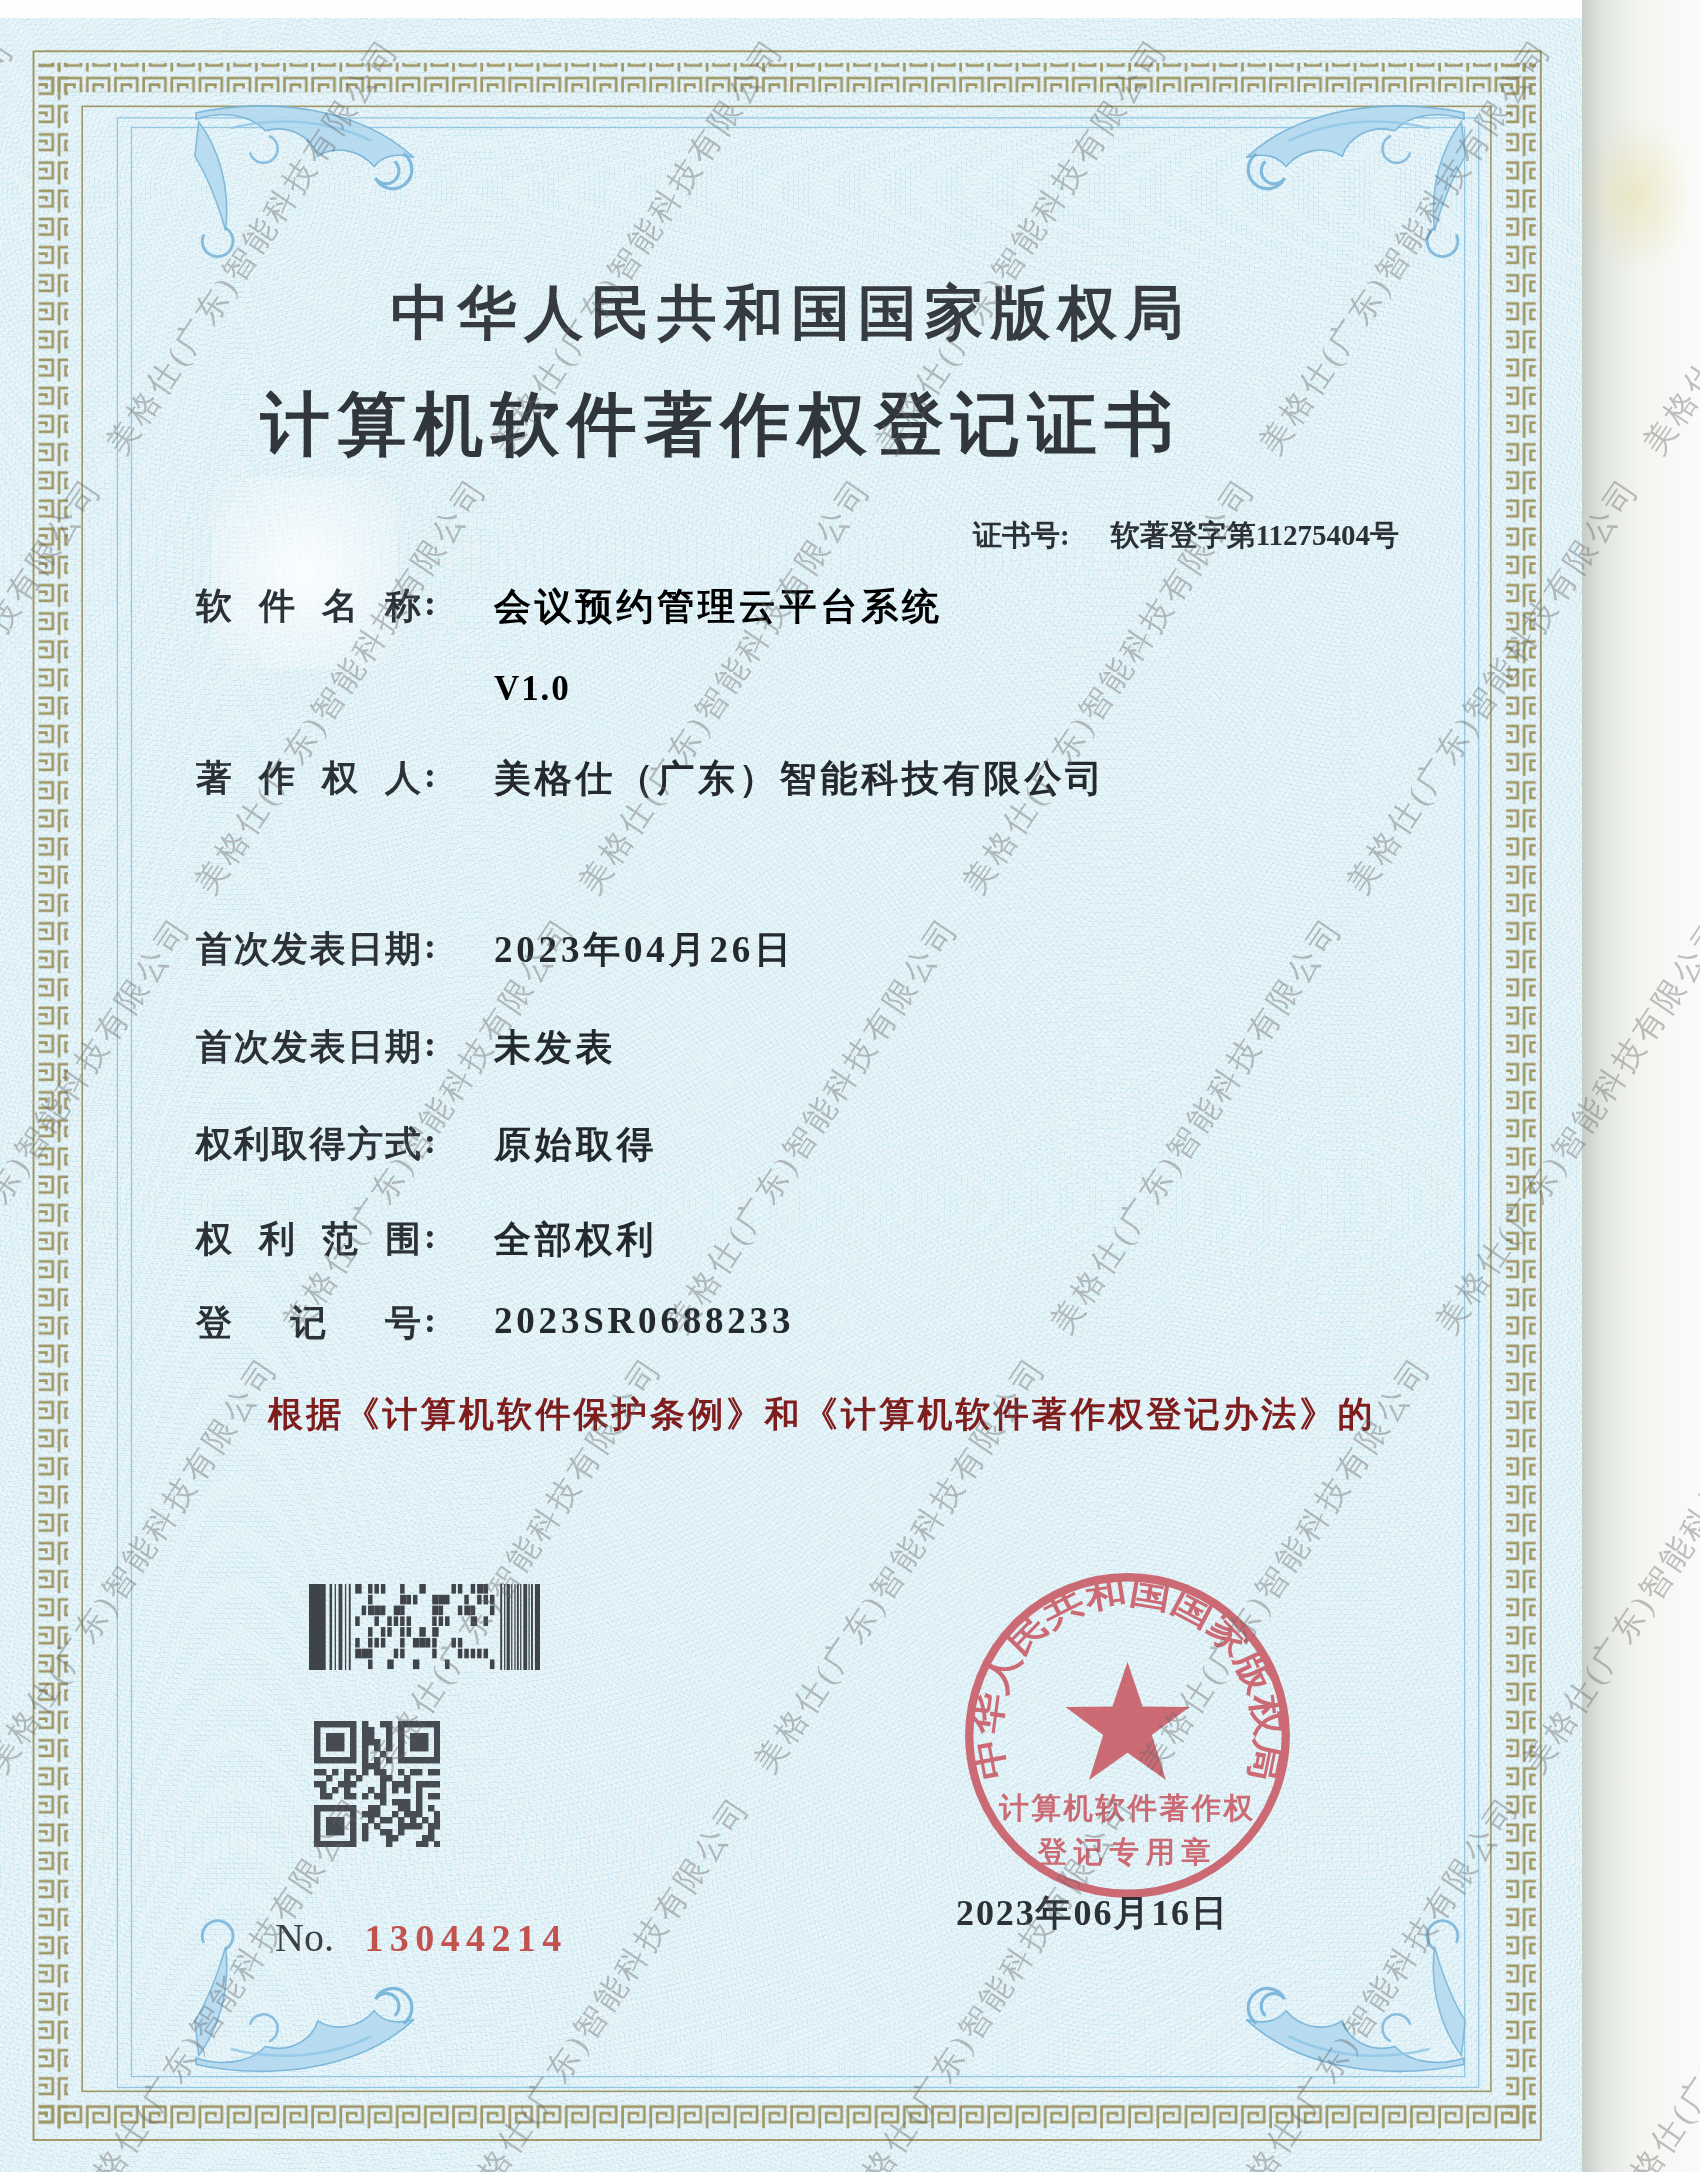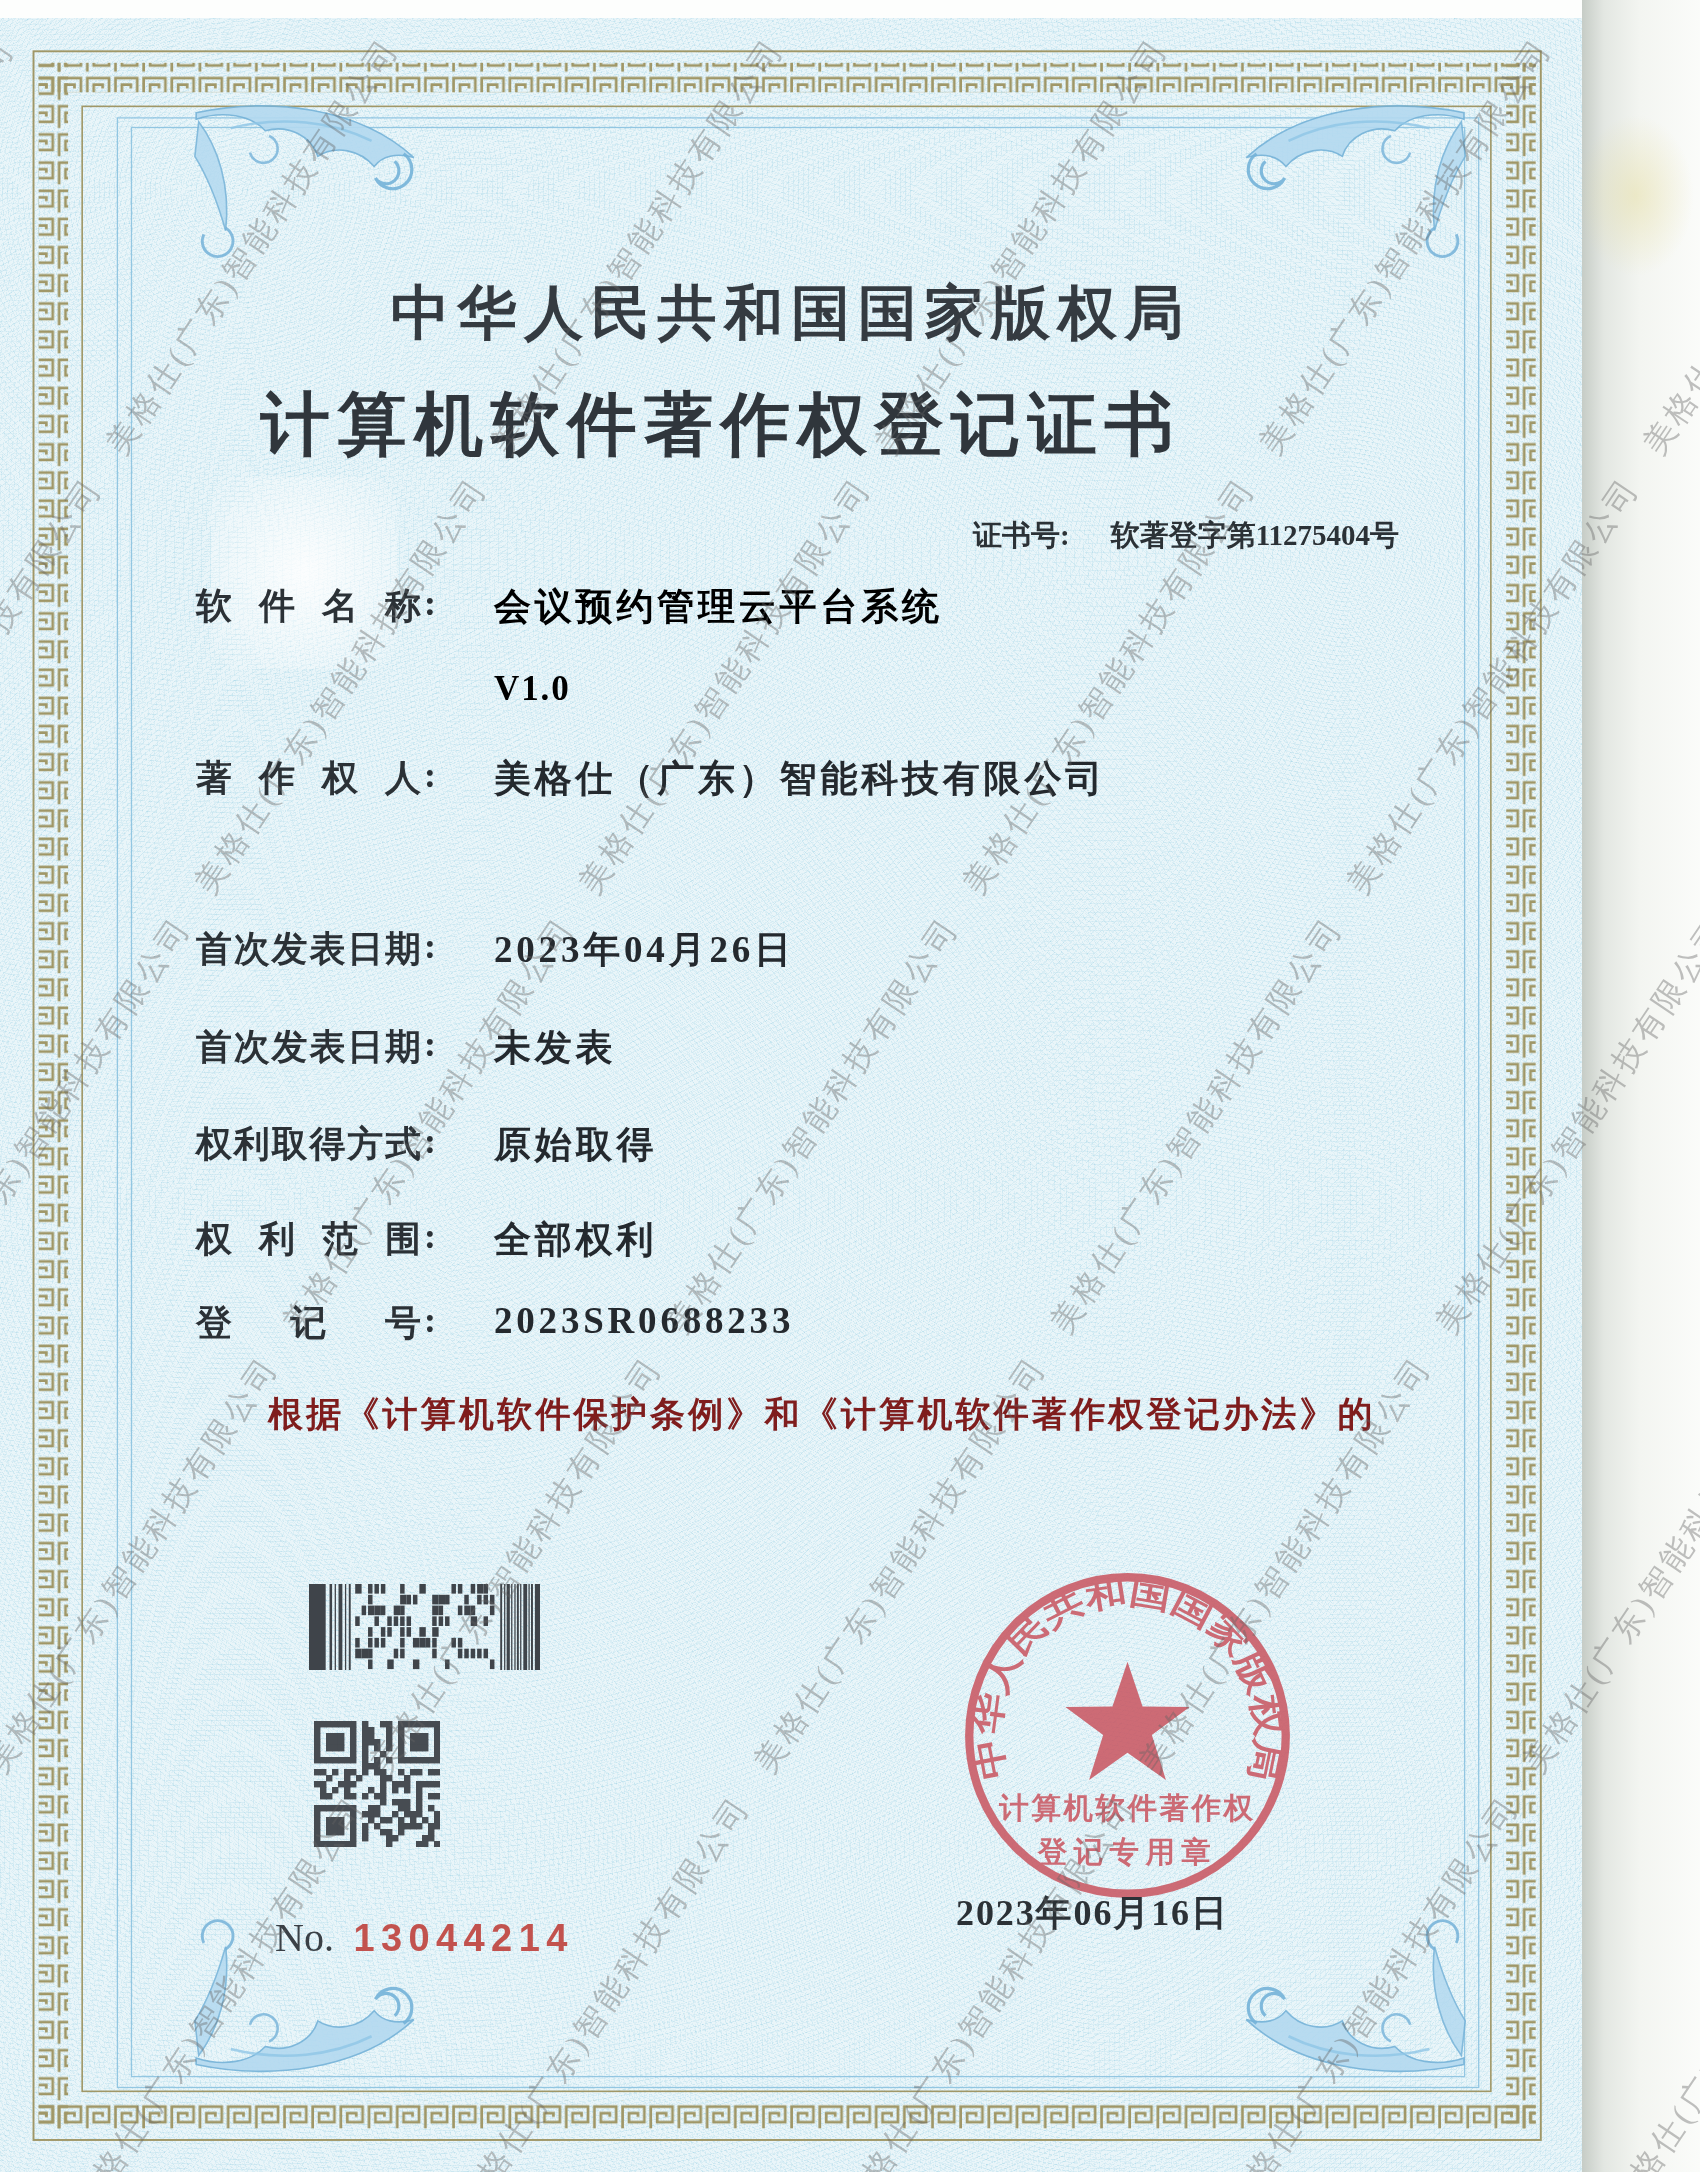--- a/index.html
+++ b/index.html
@@ -55,22 +55,22 @@
     font-size:36px; font-weight:bold; text-align:justify; text-align-last:justify; color:#2b3136;
   }
   .fcolon { position:absolute; left:228px; top:0; font-size:36px; font-weight:bold; }
   .fvalue { position:absolute; left:298px; top:0; font-size:37px; font-weight:bold; letter-spacing:3.8px; white-space:nowrap; color:#24292e; }
   .nameline { position:absolute; left:494px; font-size:37px; font-weight:bold; letter-spacing:3.8px; white-space:nowrap; color:#000000; }
   .ver { font-family:"Liberation Serif",serif; letter-spacing:1.9px; font-size:35px; }
   .para { position:absolute; font-size:35px; font-weight:bold; letter-spacing:3.2px; white-space:nowrap; color:#7f1d1d; }
   .no-line { position:absolute; left:275px; top:1914px; white-space:nowrap; }
   .no-label { font-size:40px; color:#3a4046; font-family:Liberation Serif, serif; }
   .no-value {
-    font-size:38px; color:#c2524e; font-family:Liberation Sans, sans-serif;
-    font-weight:bold; letter-spacing:6.4px; margin-left:17px;
+    font-size:38px; color:#c2524e; font-family:Liberation Serif, serif;
+    font-weight:bold; letter-spacing:6.4px; margin-left:28px;
   }
   .issue-date { position:absolute; left:956px; top:1889px; font-size:36px; font-weight:bold; letter-spacing:1.9px; color:#2b3136; white-space:nowrap; }
   .seal-svg { position:absolute; left:959px; top:1567px; opacity:.85; }
   .code-svg { position:absolute; }
   
   .watermarks { position:absolute; inset:0; z-index:3; pointer-events:none; overflow:hidden; }
   .wm {
     position:absolute; white-space:nowrap;
     font-size:32px; letter-spacing:3.8px; color:rgba(100,100,100,.40);
     font-family:"Liberation Serif","DejaVu Serif",serif;

